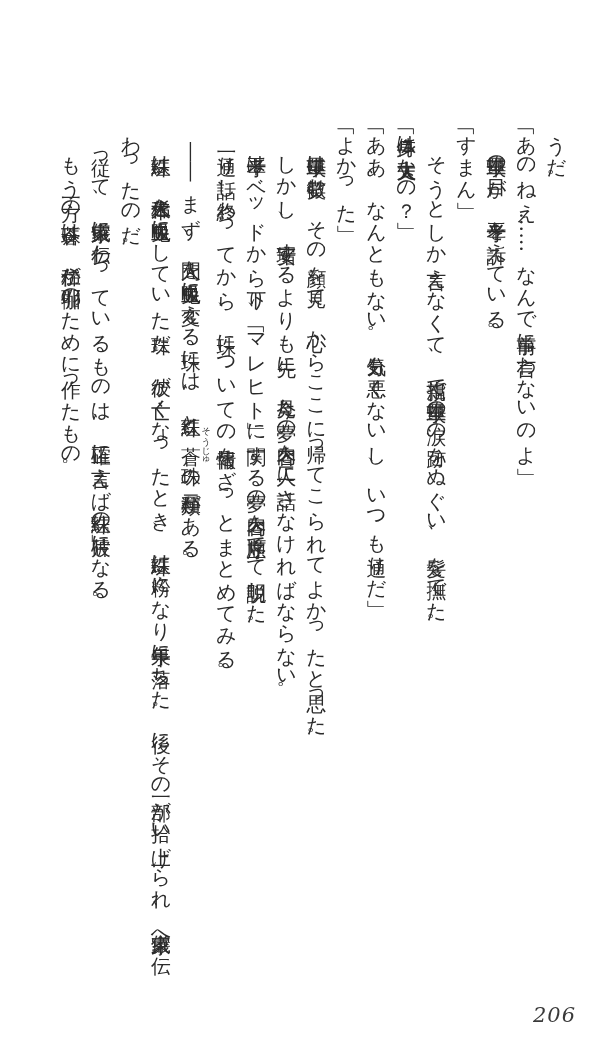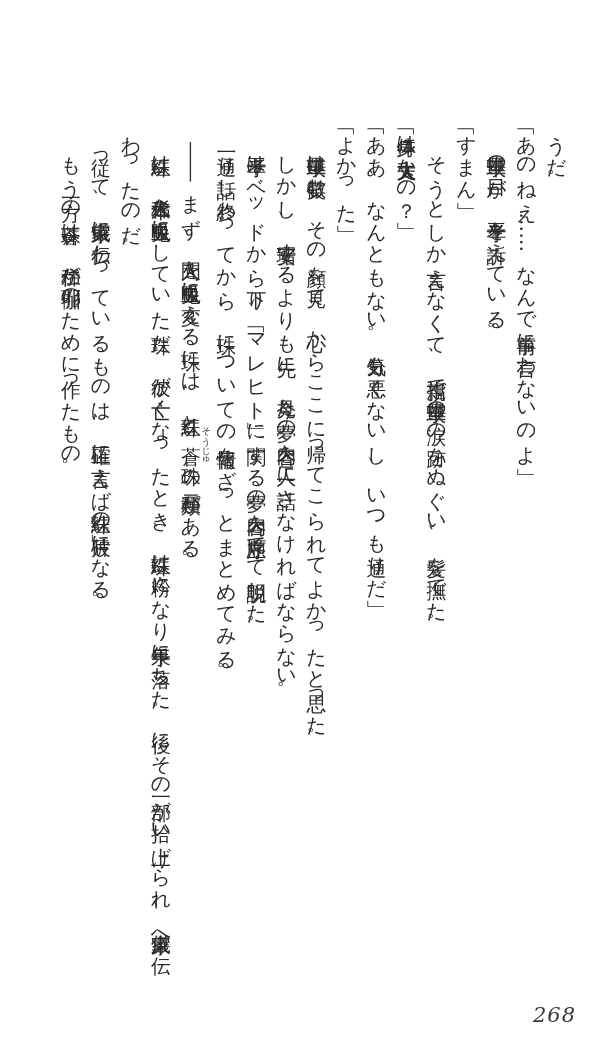--- a/index.html
+++ b/index.html
@@ -77,15 +77,15 @@
     <p class="indent">孝平はベッドから下り、「マレヒト」に関する夢の内容を順序立てて説明した。</p>
     <p class="indent">一通り話し終わってから、珠についての情報をざっとまとめてみる。</p>
     <p class="indent">
       <span>――まず、人間を吸血鬼に変える珠には、紅珠と</span><ruby><span>蒼珠</span><rt>そうじゅ</rt></ruby><span>の二種類がある。</span>
     </p>
     <p class="indent">紅珠は、稀仁本人を吸血鬼にしていた珠だ。彼が亡くなったとき、紅珠は粉々になり千年泉に落ちた。後にその一部が拾い上げられ、東儀家へ伝わったのだ。</p>
     <p class="indent">従って、東儀家に伝わっているものは、正確に言えば紅珠の「破片」になる。</p>
     <p class="indent">もう一方の蒼珠は、稀仁が伽耶のために作ったもの。</p>
   </div>
 
-  <div class="page-number">268</div>
+  <div class="page-number">206</div>
 
 </div>
 
 </body></html>

